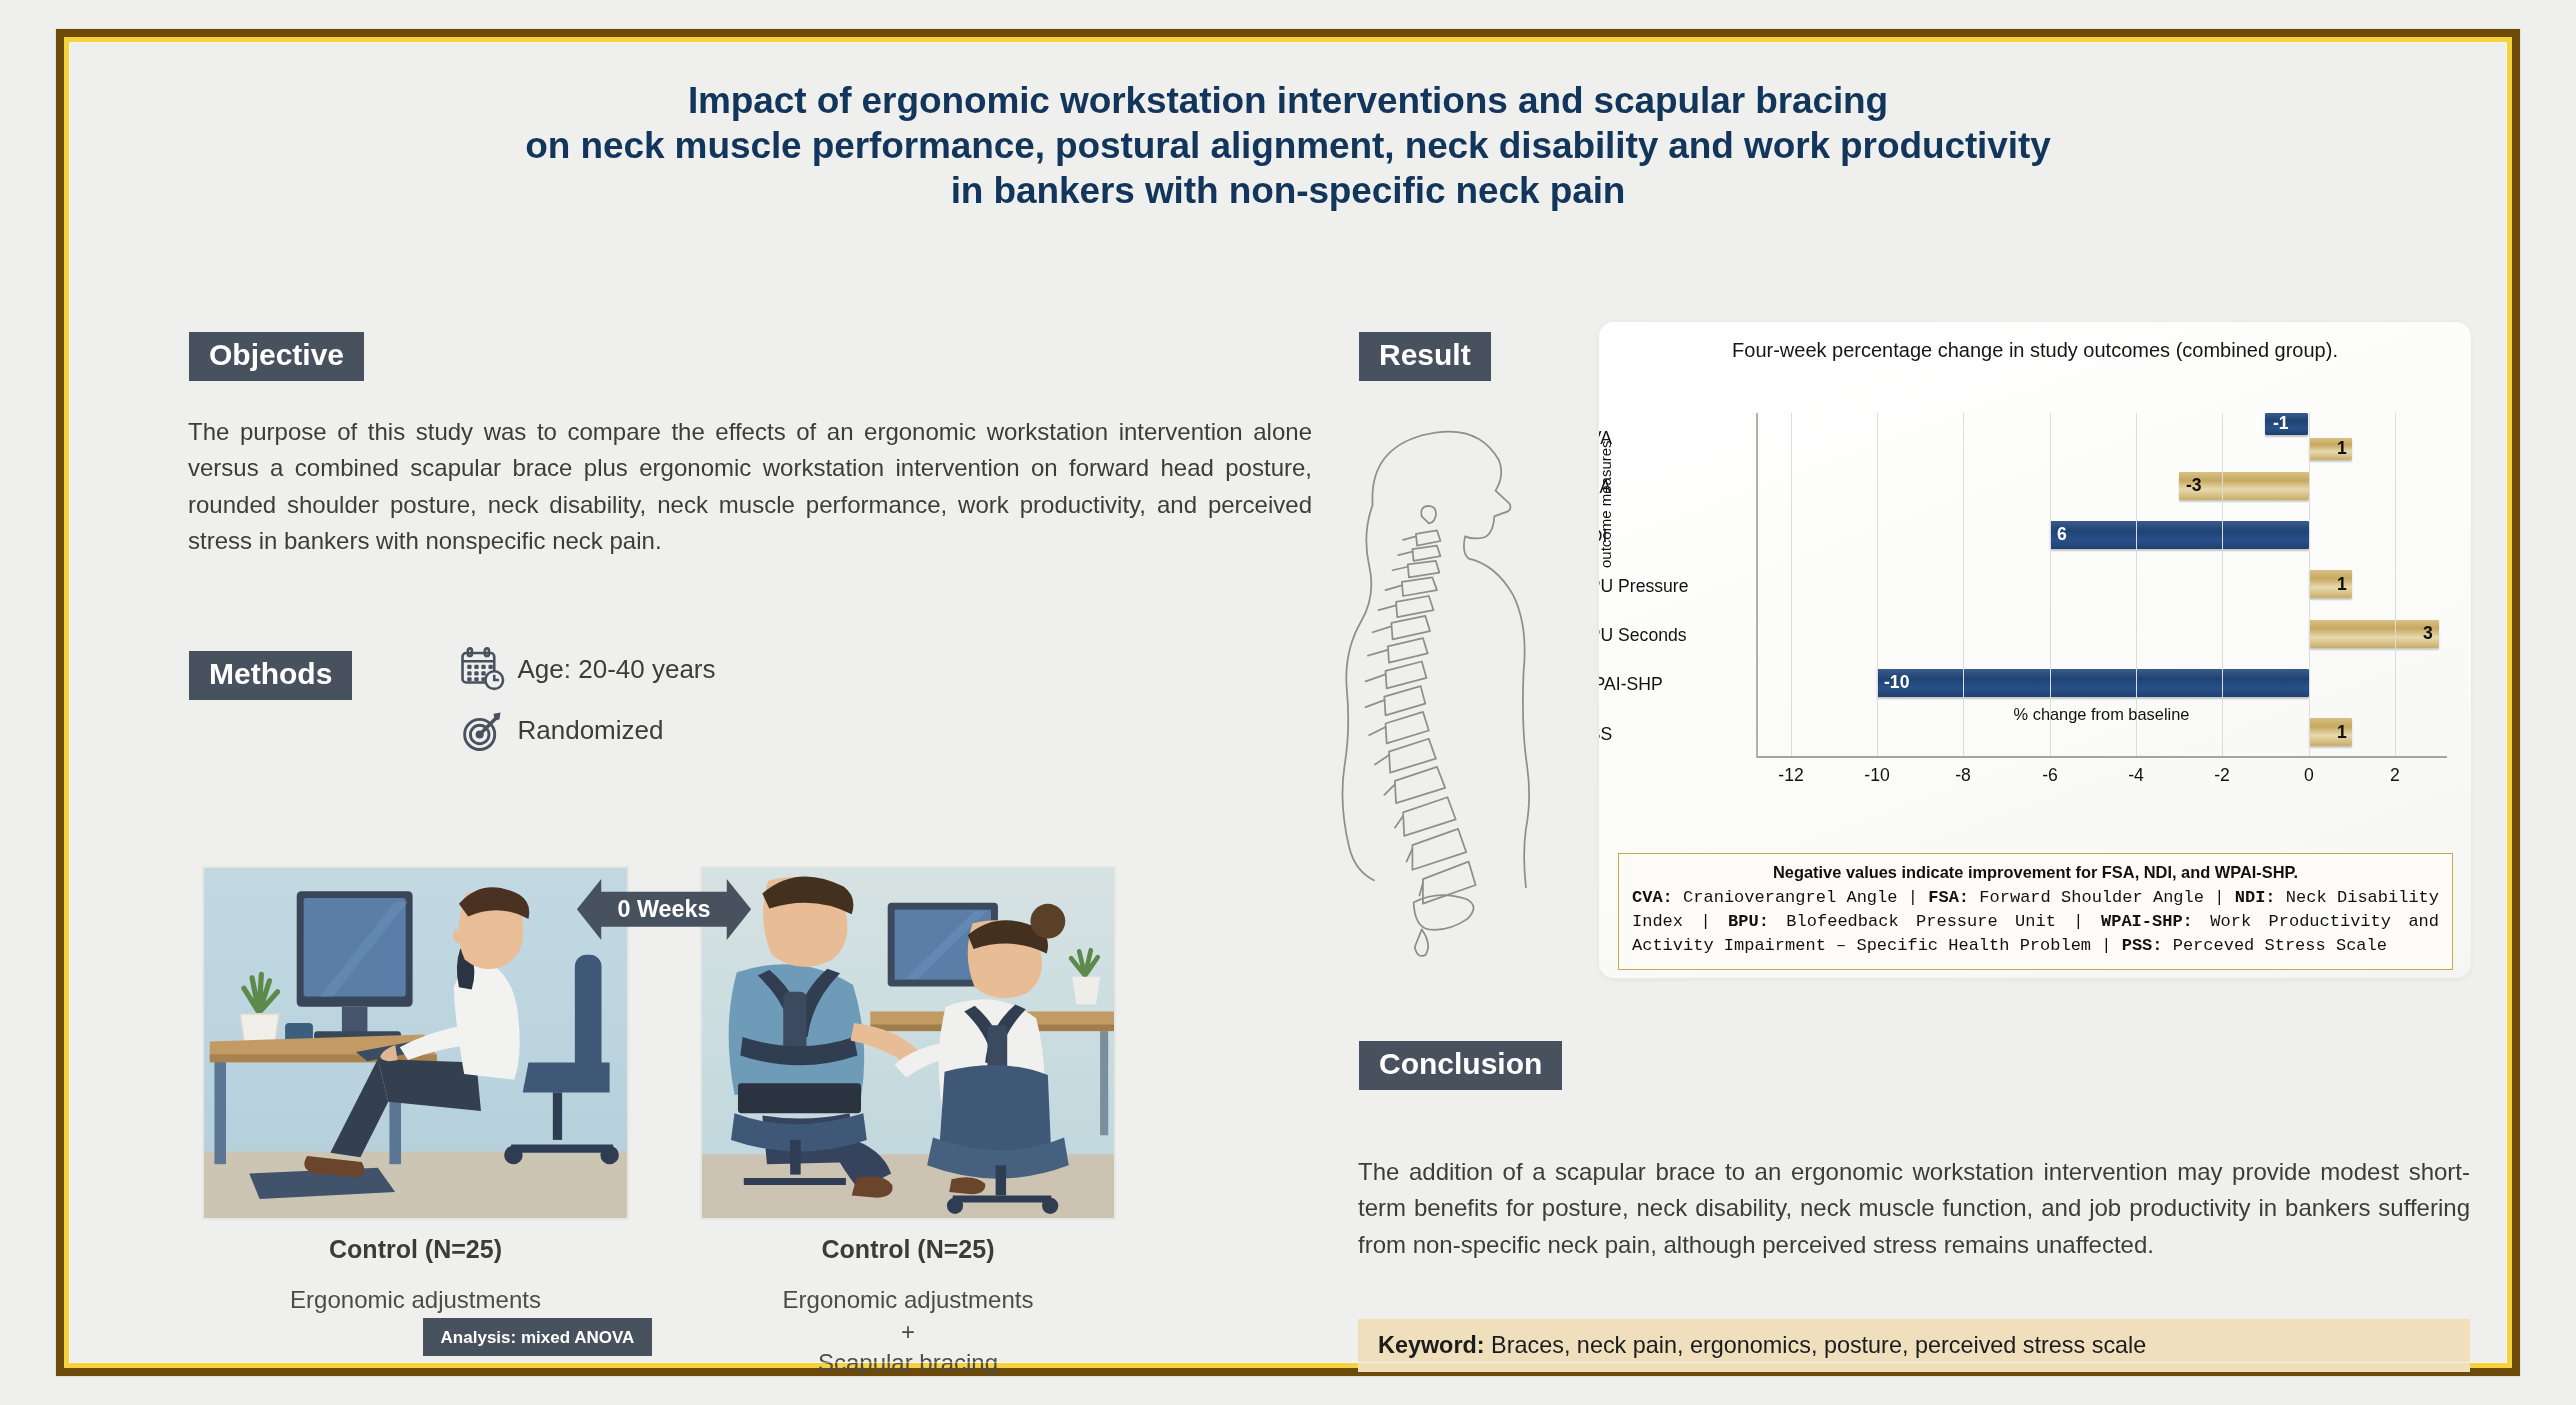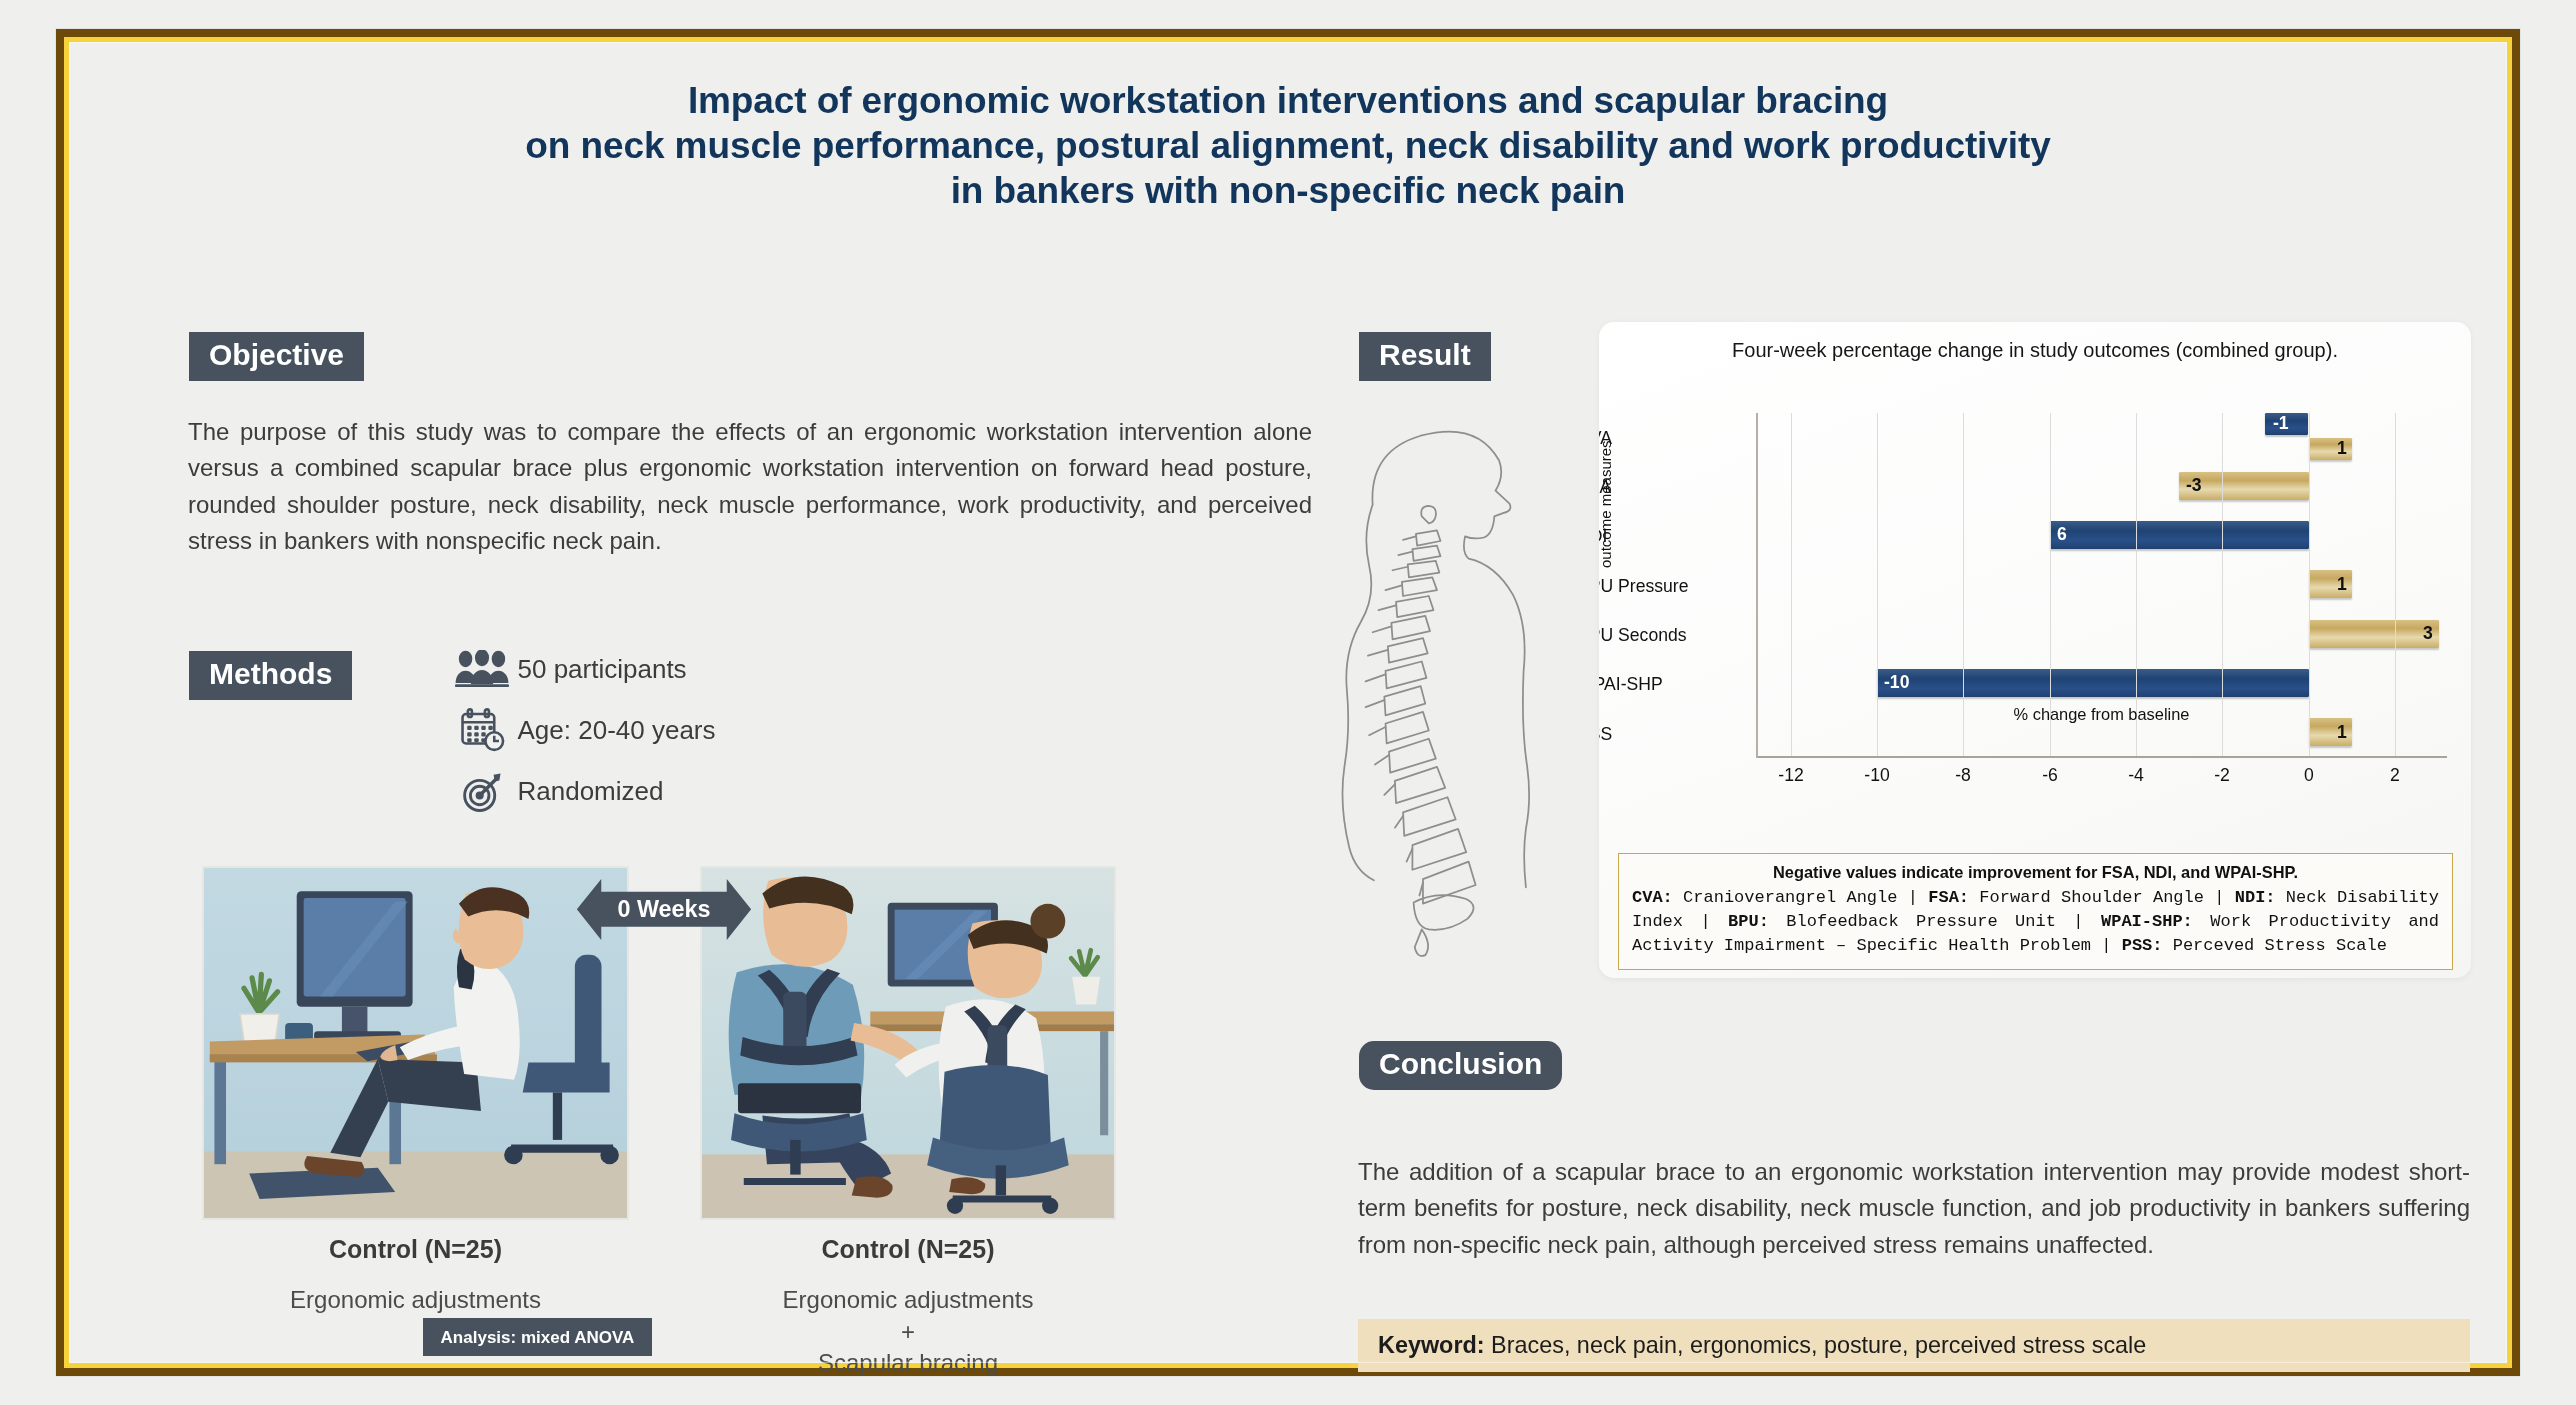--- a/index.html
+++ b/index.html
@@ -151,21 +151,21 @@
   #chart-note {
     position:absolute; left:19px; top:515px; width:835px;
     border:1.8px solid #c9a84c; background:#fcfbf8;
     padding:9.4px 13px 10.5px 13px;
     margin-top:16px;
   }
   #note-line1 { text-align:center; font-weight:bold; font-size:16.4px; color:#111; margin-bottom:3.5px; }
   #note-line2 { font-size:17px; color:#111; line-height:1.42; text-align:justify;font-family:Liberation Mono, monospace; }
   #note-line2 b { font-weight:bold; }
 
-  #conclusion-tag { position:absolute; left:1290px; top:999px;border-radius:15px; }
+  #conclusion-tag { position:absolute; left:1290px; top:999px; }
   #conclusion-text {
     position:absolute; left:1289px; top:1081px; width:1112px;
     font-size:24px; line-height:1.52; color:#3c3c3c; text-align:justify;margin-top:31px;
   }
   #keyword-bar {
     position:absolute; left:1289px; top:1277px; width:1112px;
     background:#efdfbc; padding:13px 20px;
     font-size:23.4px; color:#1c1c1c;
   }
   #keyword-bar b { font-weight:bold; }
@@ -182,36 +182,20 @@
       <div>on neck muscle performance, postural alignment, neck disability and work productivity</div>
       <div>in bankers with non-specific neck pain</div>
     </div>
 
     <div id="objective-tag" class="tag">Objective</div>
     <div id="objective-text">The purpose of this study was to compare the effects of an ergonomic workstation intervention alone versus a combined scapular brace plus ergonomic workstation intervention on forward head posture, rounded shoulder posture, neck disability, neck muscle performance, work productivity, and perceived stress in bankers with nonspecific neck pain.</div>
 
     <div id="methods-tag" class="tag">Methods</div>
     <div id="methods-list">
 
-      <div class="mrow">
-        <span class="mi">
-          <svg width="54" height="39" viewBox="0 0 92 66">
-            <g fill="#47525e">
-              <ellipse cx="18" cy="15" rx="11.5" ry="14"></ellipse>
-              <ellipse cx="46" cy="13" rx="12" ry="14.5"></ellipse>
-              <ellipse cx="74" cy="15" rx="11.5" ry="14"></ellipse>
-              <path d="M1 56c0-13 8-21 17-21s17 8 17 21z"></path>
-              <path d="M27 58c0-15 9-24 19-24s19 9 19 24z"></path>
-              <path d="M57 56c0-13 8-21 17-21s17 8 17 21z"></path>
-              <rect x="0" y="58" width="92" height="5" rx="2"></rect>
-            </g>
-          </svg>
-        </span>
-        <span class="mtxt">50 participants</span>
-      </div>
 
       <div class="mrow">
         <span class="mi">
           <svg width="47" height="47" viewBox="0 0 80 80">
             <g fill="none" stroke="#47525e" stroke-width="4.4">
               <rect x="6" y="12" width="54" height="50" rx="6"></rect>
               <line x1="6" y1="26" x2="60" y2="26"></line>
               <rect x="15" y="4" width="7" height="13" rx="3.5"></rect>
               <rect x="44" y="4" width="7" height="13" rx="3.5"></rect>
               <circle cx="60" cy="58" r="15" fill="#f1f1ef"></circle>

